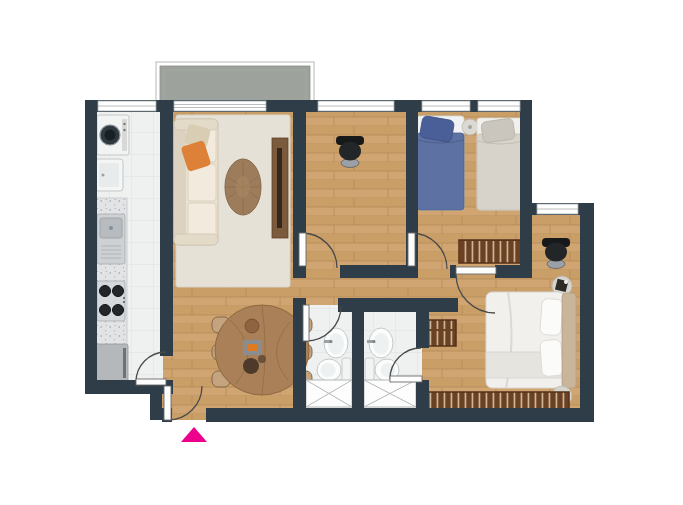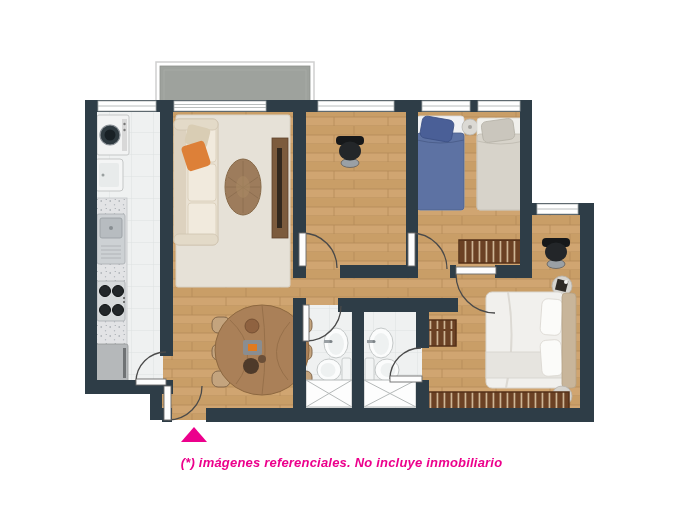--- a/index.html
+++ b/index.html
@@ -312,15 +312,14 @@
     </g>
     <g>
       <path d="M390,379 A31,31 0 0 1 421,348" fill="none" stroke="#4a4a4a" stroke-width="1.3"></path>
       <rect x="390" y="376" width="32" height="6" fill="#fdfdfd" stroke="#6a6a6a" stroke-width="0.9"></rect>
     </g>
   </g>
 
   <path d="M181,442 L207,442 L194,427 Z" fill="#ec008c"></path>
 </svg>
 
-<div class="caption">(*) imágenes referenciales. No incluye inmobiliario</div>
 
 </div>
 
 </body></html>

